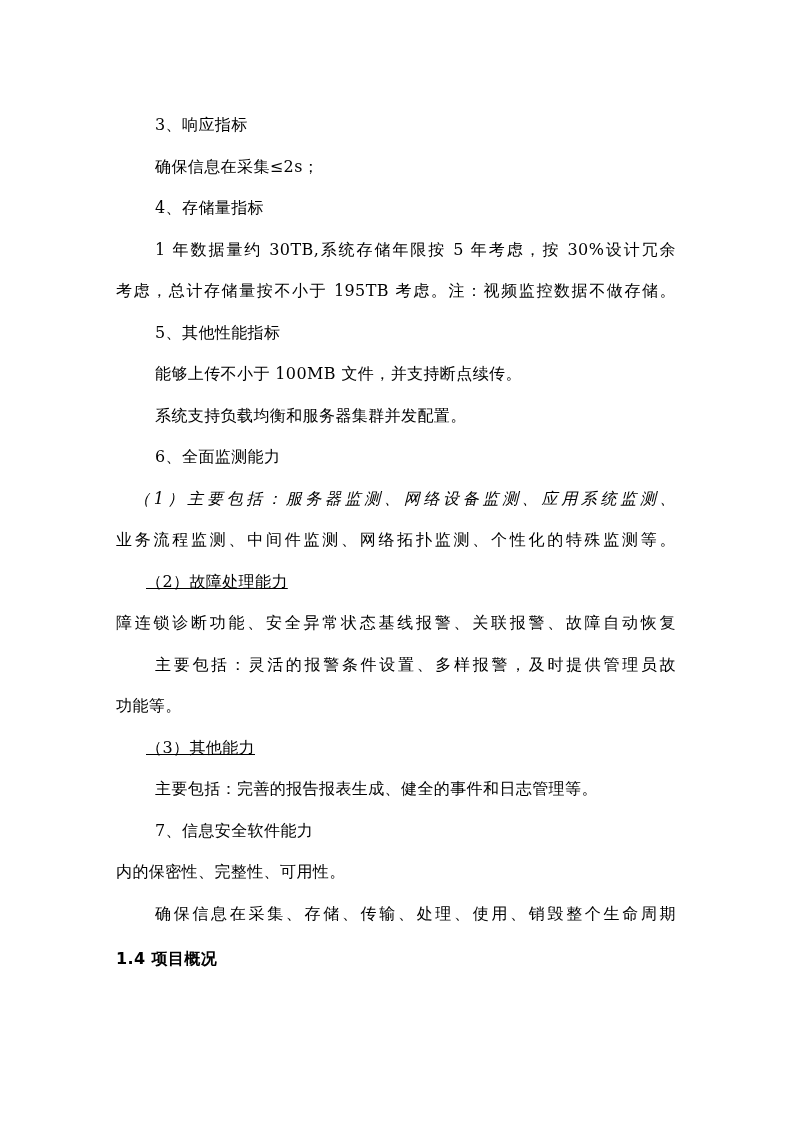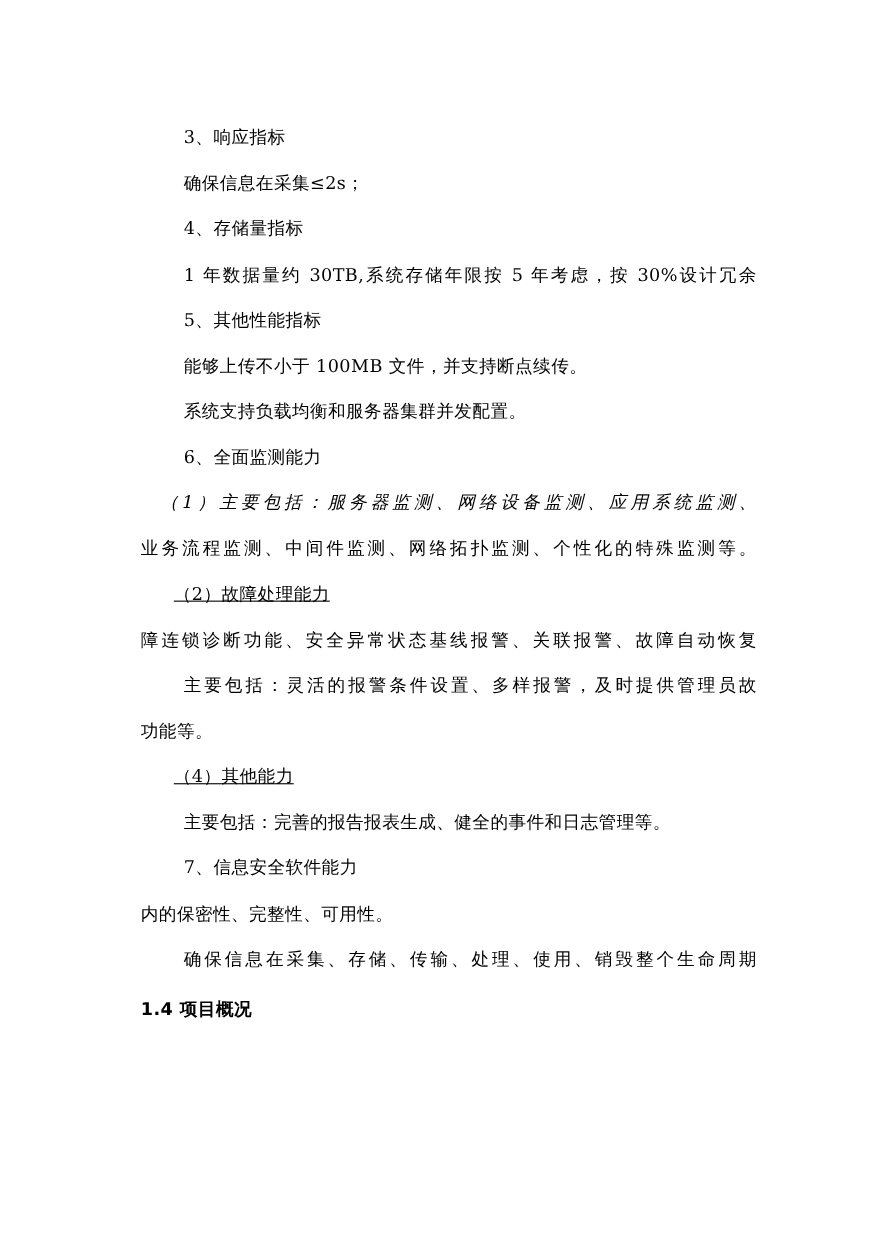--- a/index.html
+++ b/index.html
@@ -10,21 +10,21 @@
     body {
       width: 793px;
       height: 1122px;
       position: relative;
       overflow: hidden;
       font-family: "DejaVu Serif", "Liberation Serif", serif;
       color: #000000;
     }
     .page {
       position: absolute;
-      left: 128px;
+      left: 116px;
       top: 104px;
       width: 560px;
     }
     .line {
       font-size: 16px;
       line-height: 41.5px;
       height: 41.5px;
       white-space: nowrap;
       letter-spacing: 0.4px;
     }
@@ -43,29 +43,30 @@
     }
   </style>
 </head>
 <body>
 
 <div class="page">
   <div class="line indent">3、响应指标</div>
   <div class="line indent">确保信息在采集≤2s；</div>
   <div class="line indent">4、存储量指标</div>
   <div class="line indent justify">1 年数据量约 30TB,系统存储年限按 5 年考虑，按 30%设计冗余</div>
+  <div class="line justify">考虑，总计存储量按不小于 195TB 考虑。注：视频监控数据不做存储。</div>
   <div class="line indent">5、其他性能指标</div>
   <div class="line indent">能够上传不小于 100MB 文件，并支持断点续传。</div>
   <div class="line indent">系统支持负载均衡和服务器集群并发配置。</div>
   <div class="line indent">6、全面监测能力</div>
   <div class="line indent-sm justify">（1）主要包括：服务器监测、网络设备监测、应用系统监测、</div>
   <div class="line justify">业务流程监测、中间件监测、网络拓扑监测、个性化的特殊监测等。</div>
   <div class="line indent-paren">（2）故障处理能力</div>
   <div class="line justify">障连锁诊断功能、安全异常状态基线报警、关联报警、故障自动恢复</div>
   <div class="line indent justify">主要包括：灵活的报警条件设置、多样报警，及时提供管理员故</div>
   <div class="line">功能等。</div>
-  <div class="line indent-paren">（4）其他能力</div>
+  <div class="line indent-paren">（3）其他能力</div>
   <div class="line indent">主要包括：完善的报告报表生成、健全的事件和日志管理等。</div>
   <div class="line indent">7、信息安全软件能力</div>
   <div class="line">内的保密性、完整性、可用性。</div>
   <div class="line indent justify">确保信息在采集、存储、传输、处理、使用、销毁整个生命周期</div>
   <div class="line heading">1.4  项目概况</div>
 </div>
 
 </body></html>

